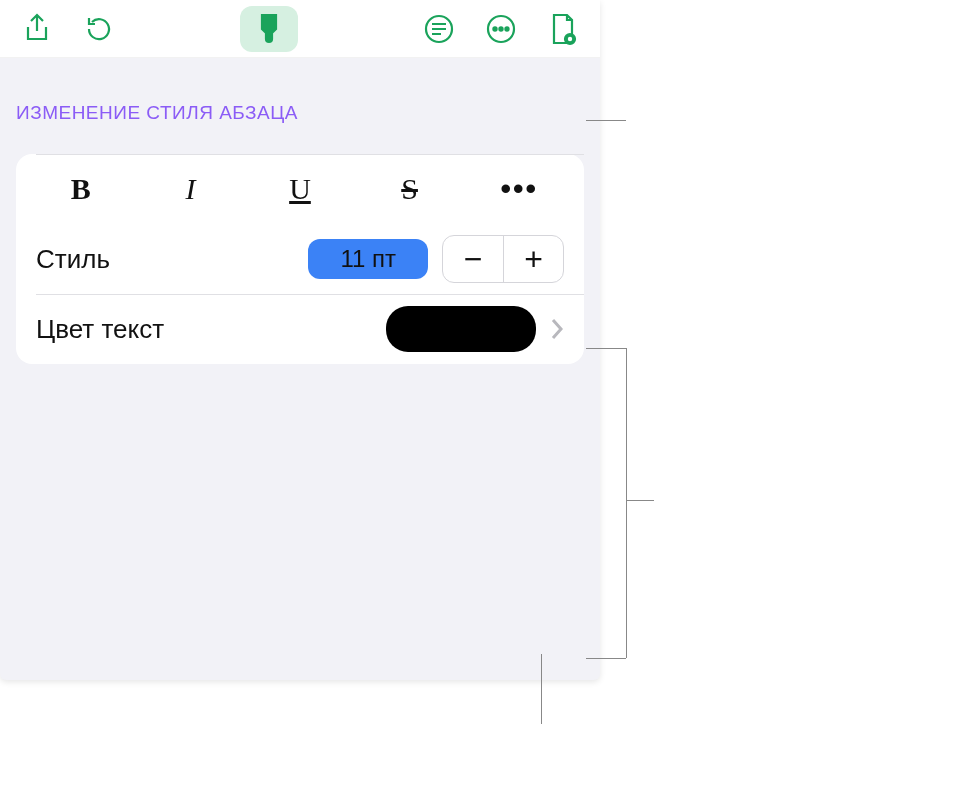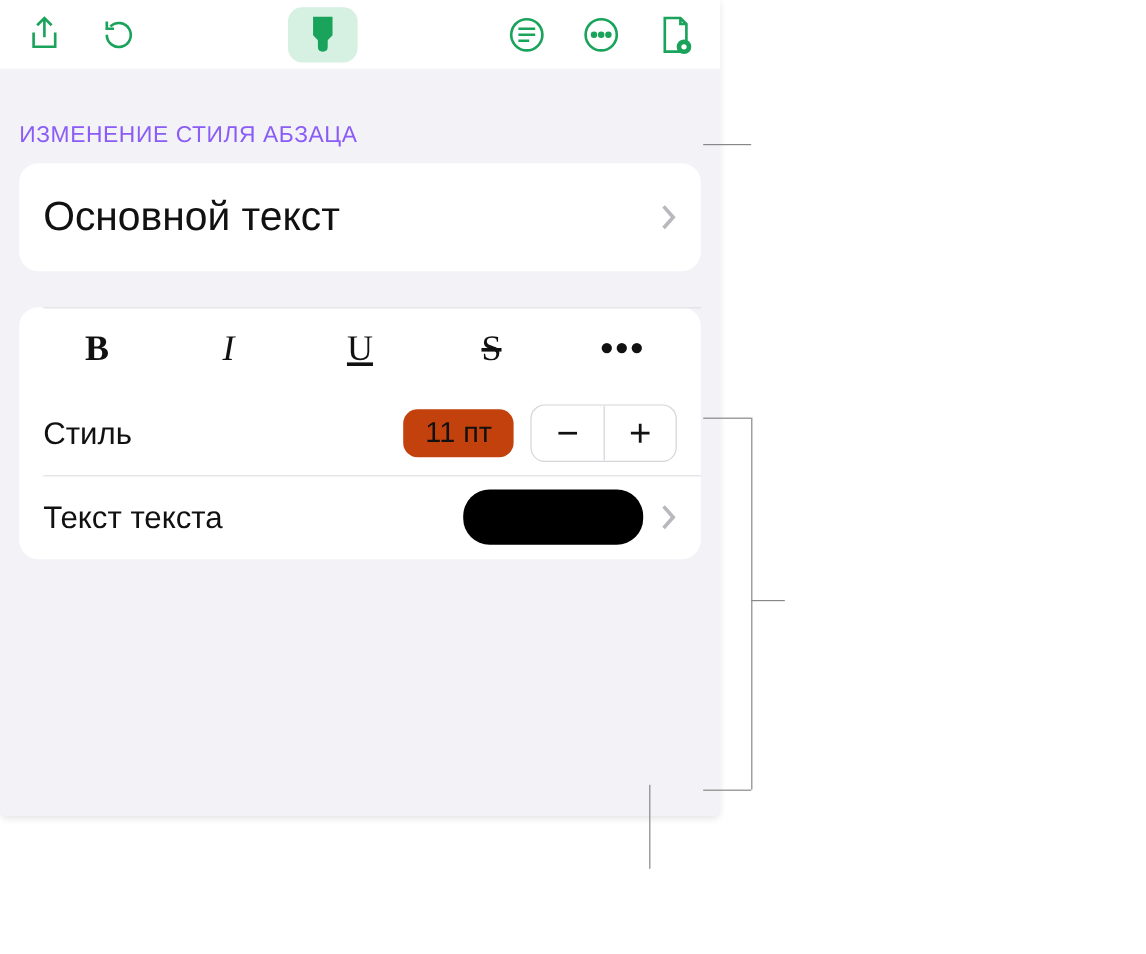--- a/index.html
+++ b/index.html
@@ -122,23 +122,23 @@
     font-family: Georgia, "Times New Roman", serif;
     color:#111;
   }
   .style-b { font-weight: 800; }
   .style-i { font-style: italic; }
   .style-u { text-decoration: underline; }
   .style-s { text-decoration: line-through; }
   .style-more { letter-spacing:2px; font-family:-apple-system, sans-serif; font-weight:700; }
 
   .size-pill {
-    background:#c2410c;
-    border-radius: 12px;
-    padding: 6px 18px;
+    background:#3b82f6;
+    border-radius: 12px;
+    padding: 6px 32px;
     font-size: 24px;
     color:#111;
     margin-right: 14px;
   }
   .stepper {
     display:flex;
     border:1px solid #d5d5da;
     border-radius: 12px;
     overflow:hidden;
     height:48px;
@@ -216,31 +216,20 @@
           </svg>
       </div>
     </div>
   </div>
 
   <div class="body">
 
 
     <div class="section-label">ИЗМЕНЕНИЕ СТИЛЯ АБЗАЦА</div>
 
-    <div class="card">
-      <div class="row" style="min-height:90px;">
-        <span class="row-label row-big">Основной текст</span>
-        <span class="spacer"></span>
-        <span class="chevron">
-          <svg width="14" height="24" viewBox="0 0 14 24">
-              <path d="M3 3 L11 12 L3 21"></path>
-            </svg>
-        </span>
-      </div>
-    </div>
 
     <div class="card" style="margin-top:30px;">
 
 
       <div class="style-row">
         <div class="style-btn style-b">B</div>
         <div class="style-btn style-i">I</div>
         <div class="style-btn style-u">U</div>
         <div class="style-btn style-s">S</div>
         <div class="style-btn style-more">•••</div>
@@ -250,21 +239,21 @@
         <span class="row-label">Стиль</span>
         <span class="spacer"></span>
         <span class="size-pill">11 пт</span>
         <div class="stepper">
           <div class="step-btn">−</div>
           <div class="step-btn">+</div>
         </div>
       </div>
 
       <div class="row">
-        <span class="row-label">Текст текста</span>
+        <span class="row-label">Цвет текст</span>
         <span class="spacer"></span>
         <span class="color-swatch" style="background:#000000"></span>
         <span class="chevron">
           <svg width="14" height="24" viewBox="0 0 14 24">
               <path d="M3 3 L11 12 L3 21"></path>
             </svg>
         </span>
       </div>
 
     </div>

